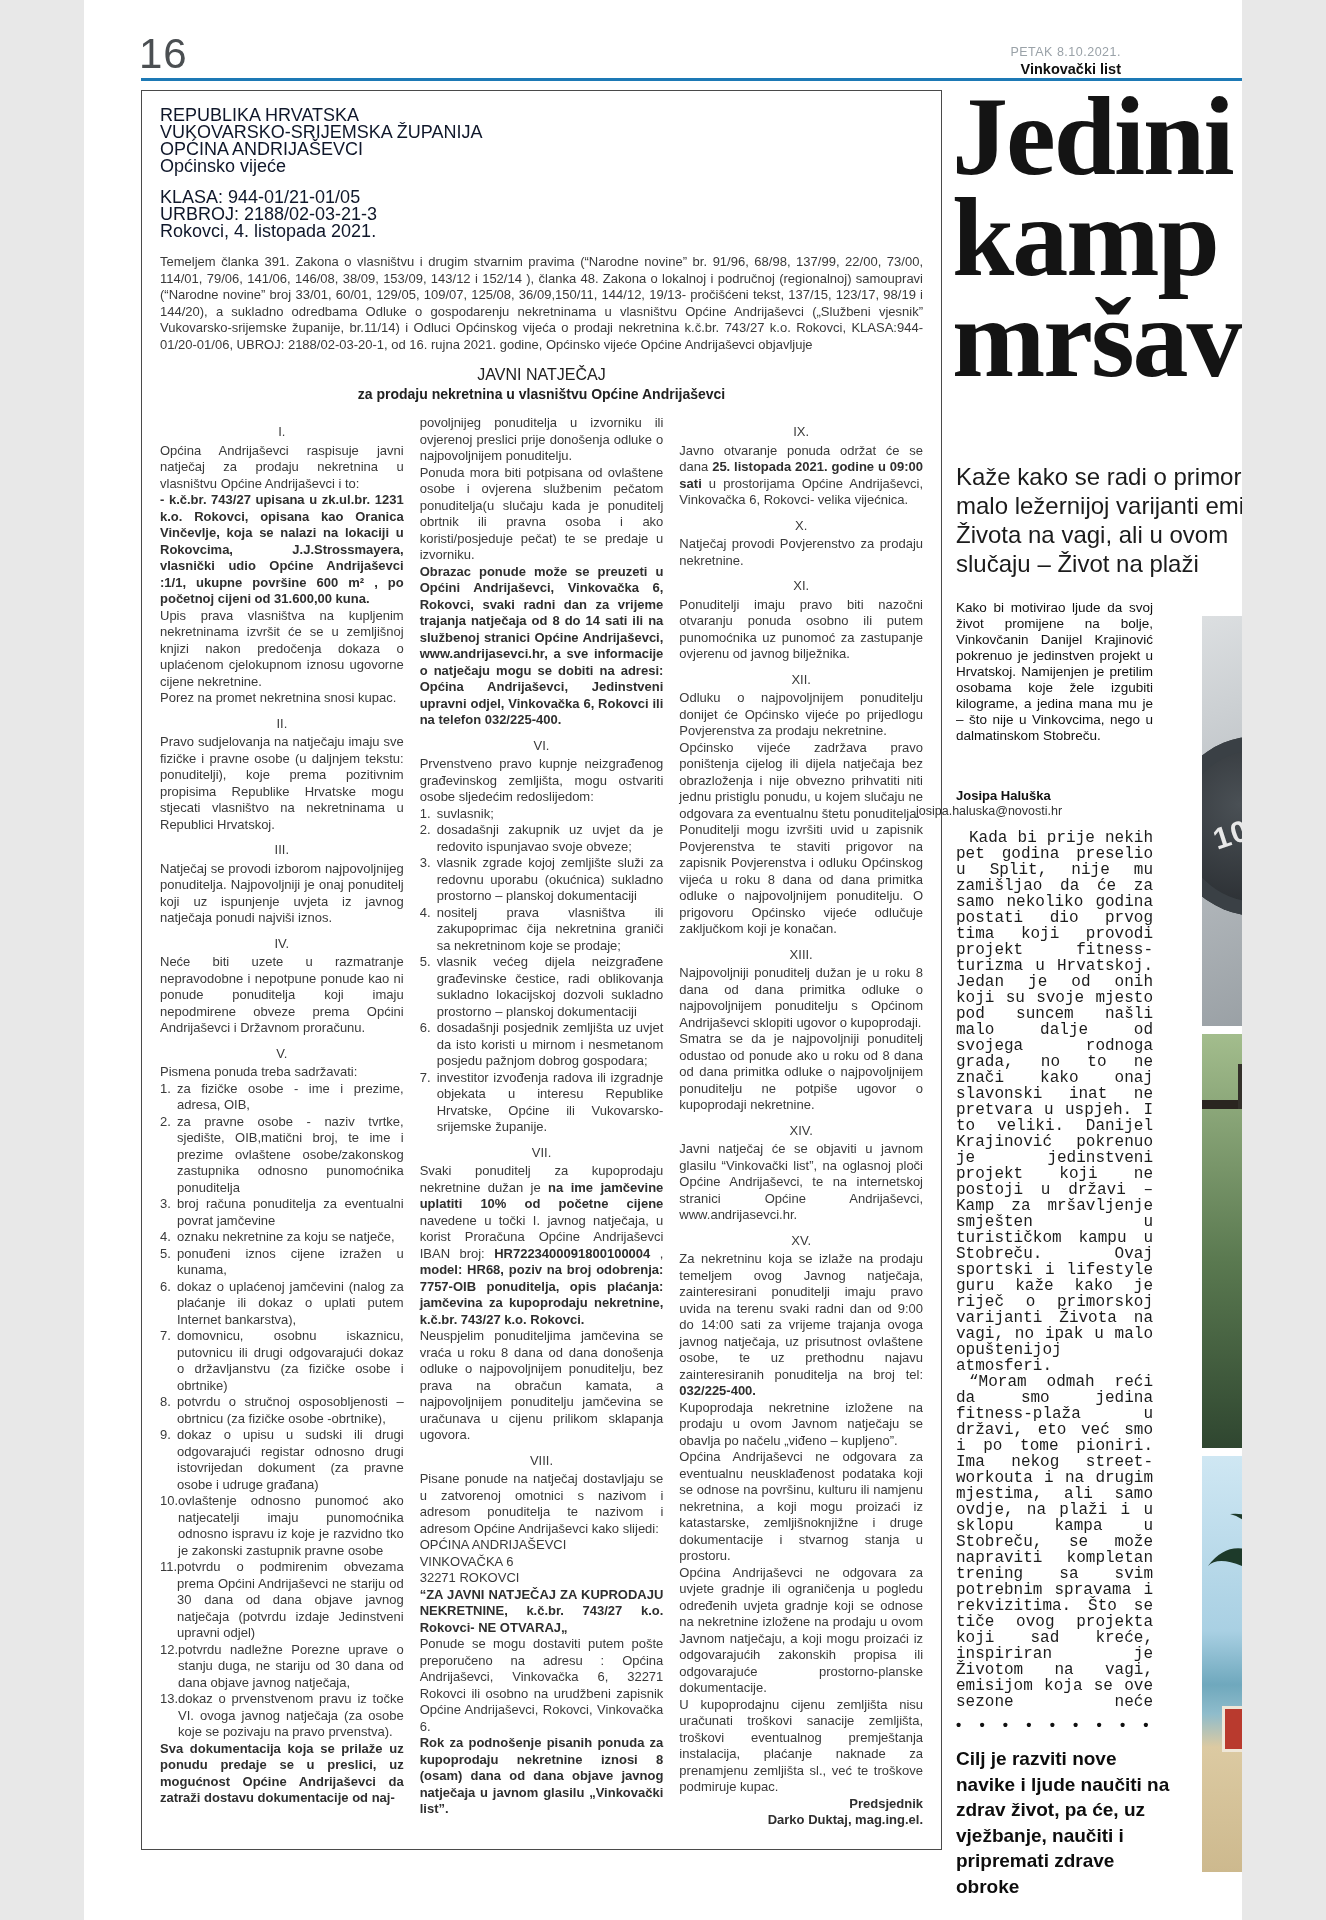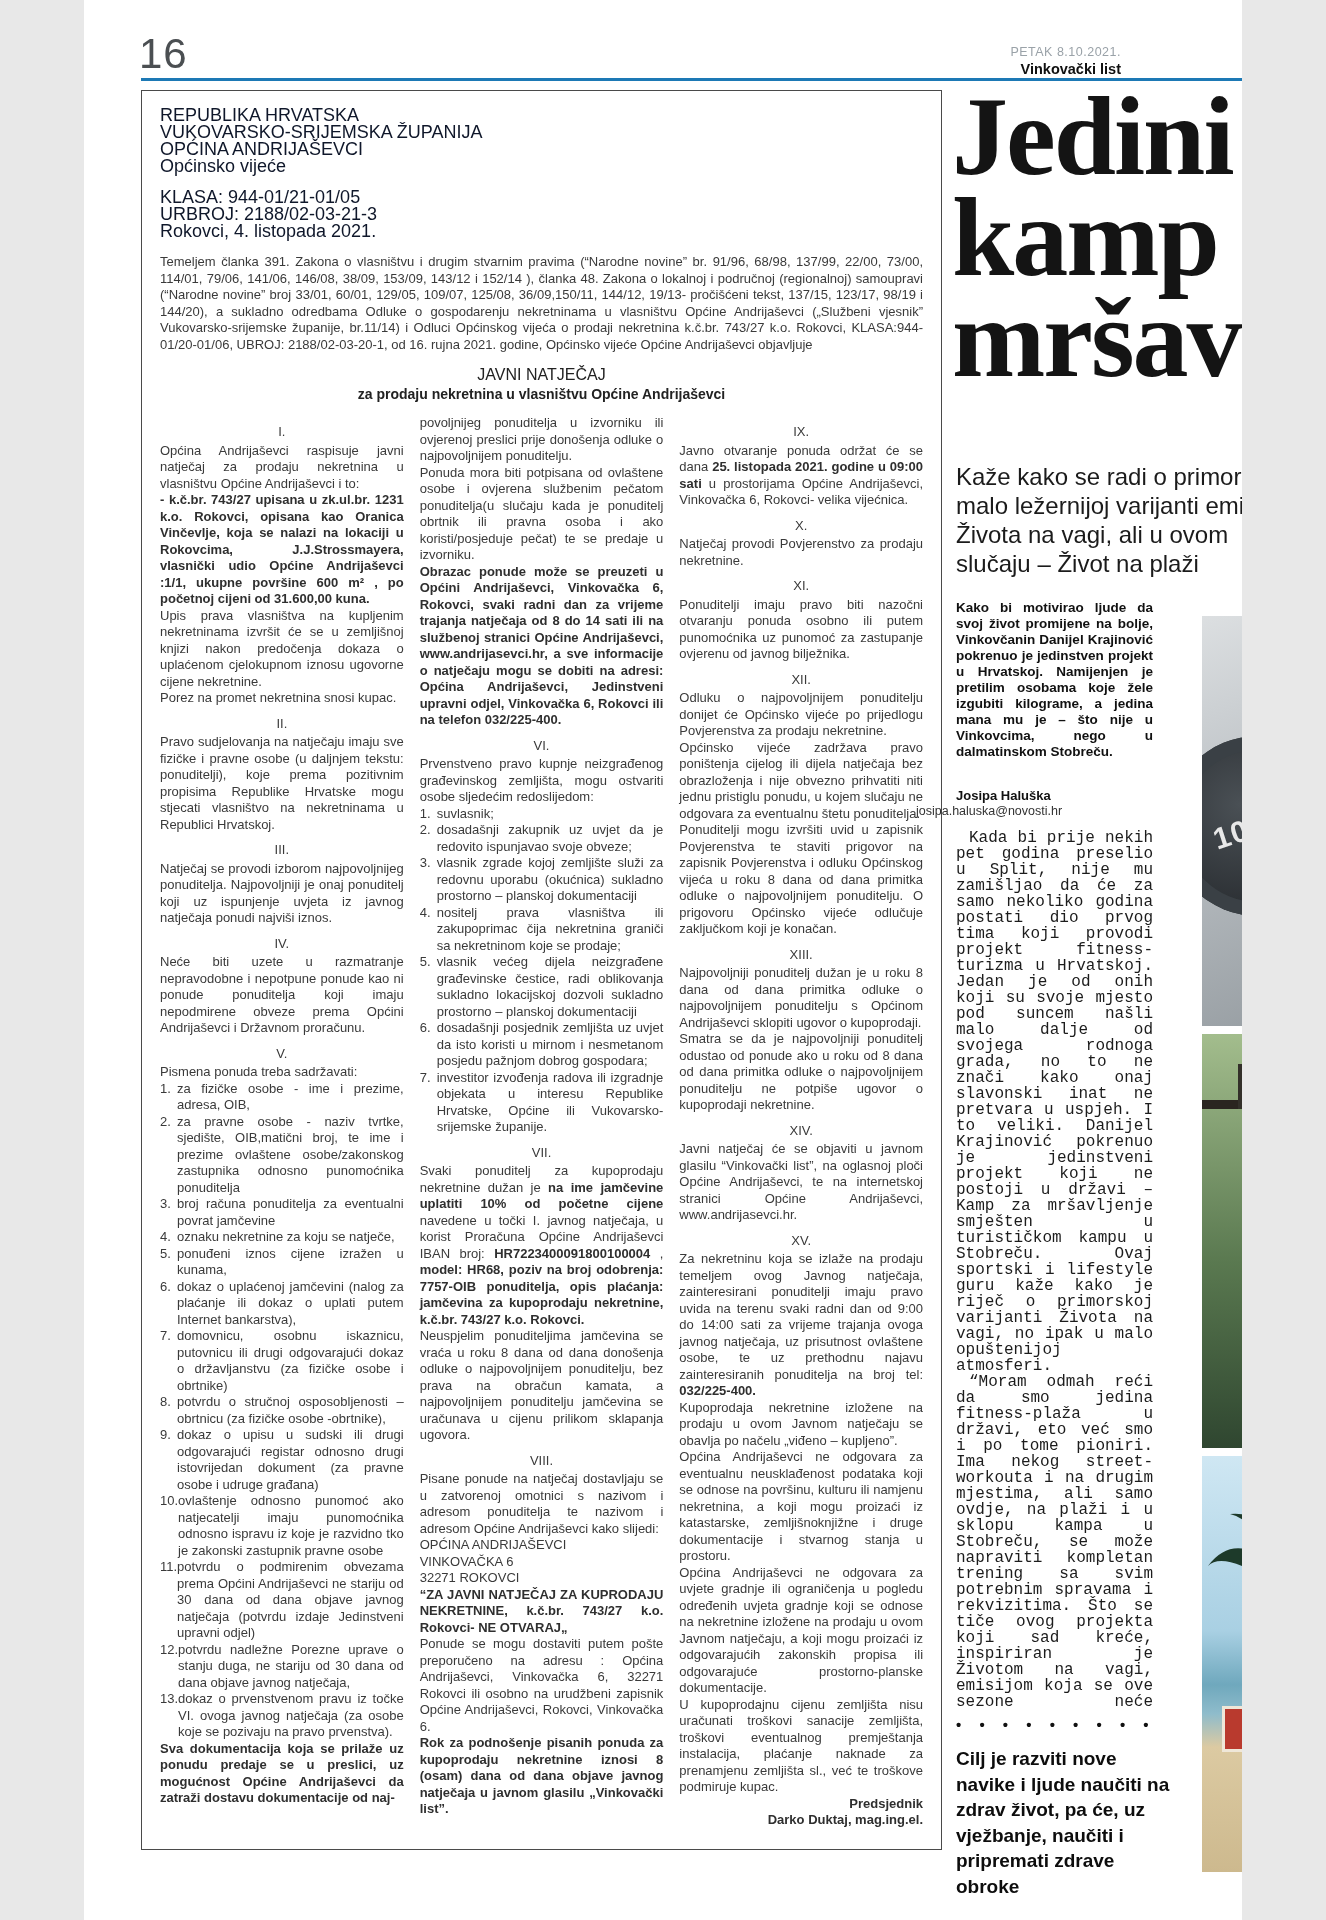--- a/index.html
+++ b/index.html
@@ -28,21 +28,21 @@
   .n-num{flex:0 0 17px;}
   .n-tx{flex:1;text-align:justify;min-width:0;}
   .n-addr{margin:0;}
   .n-right{text-align:right;}
   
   .hl{position:absolute;left:868px;top:86px;right:0;height:312px;overflow:hidden;text-align:right;}
   .hl-line{font-family:"Liberation Serif",serif;font-weight:700;font-size:112px;line-height:101px;
            white-space:nowrap;letter-spacing:-2px;color:#141414;}
   .deck{position:absolute;left:872px;top:462px;width:352px;font-size:24px;line-height:29px;color:#1b1b1b;}
   .intro{position:absolute;left:872px;top:600px;width:197px;font-size:13.5px;line-height:16px;
-         font-weight:700;text-align:justify;color:#111;}
+         font-weight:400;text-align:justify;color:#111;}
   .author{position:absolute;left:872px;top:788px;font-size:13px;font-weight:700;color:#111;}
   .email{position:absolute;left:832px;top:804px;font-size:12.5px;color:#333;}
   .abody{position:absolute;left:872px;top:830px;width:197px;height:878px;overflow:hidden;}
   .abody p{margin:0;text-indent:13px;text-align:justify;font-family:Liberation Mono, monospace;
            font-size:16px;line-height:16px;color:#1c1c1c;}
   .dots{position:absolute;left:872px;top:1716px;font-size:15px;font-weight:700;letter-spacing:7px;color:#111;}
   .quote{position:absolute;left:872px;top:1746px;width:220px;font-size:19px;line-height:25.5px;
          font-weight:700;color:#0d0d0d;}
   
   .photo{position:absolute;left:1078px;width:248px;overflow:hidden;}

